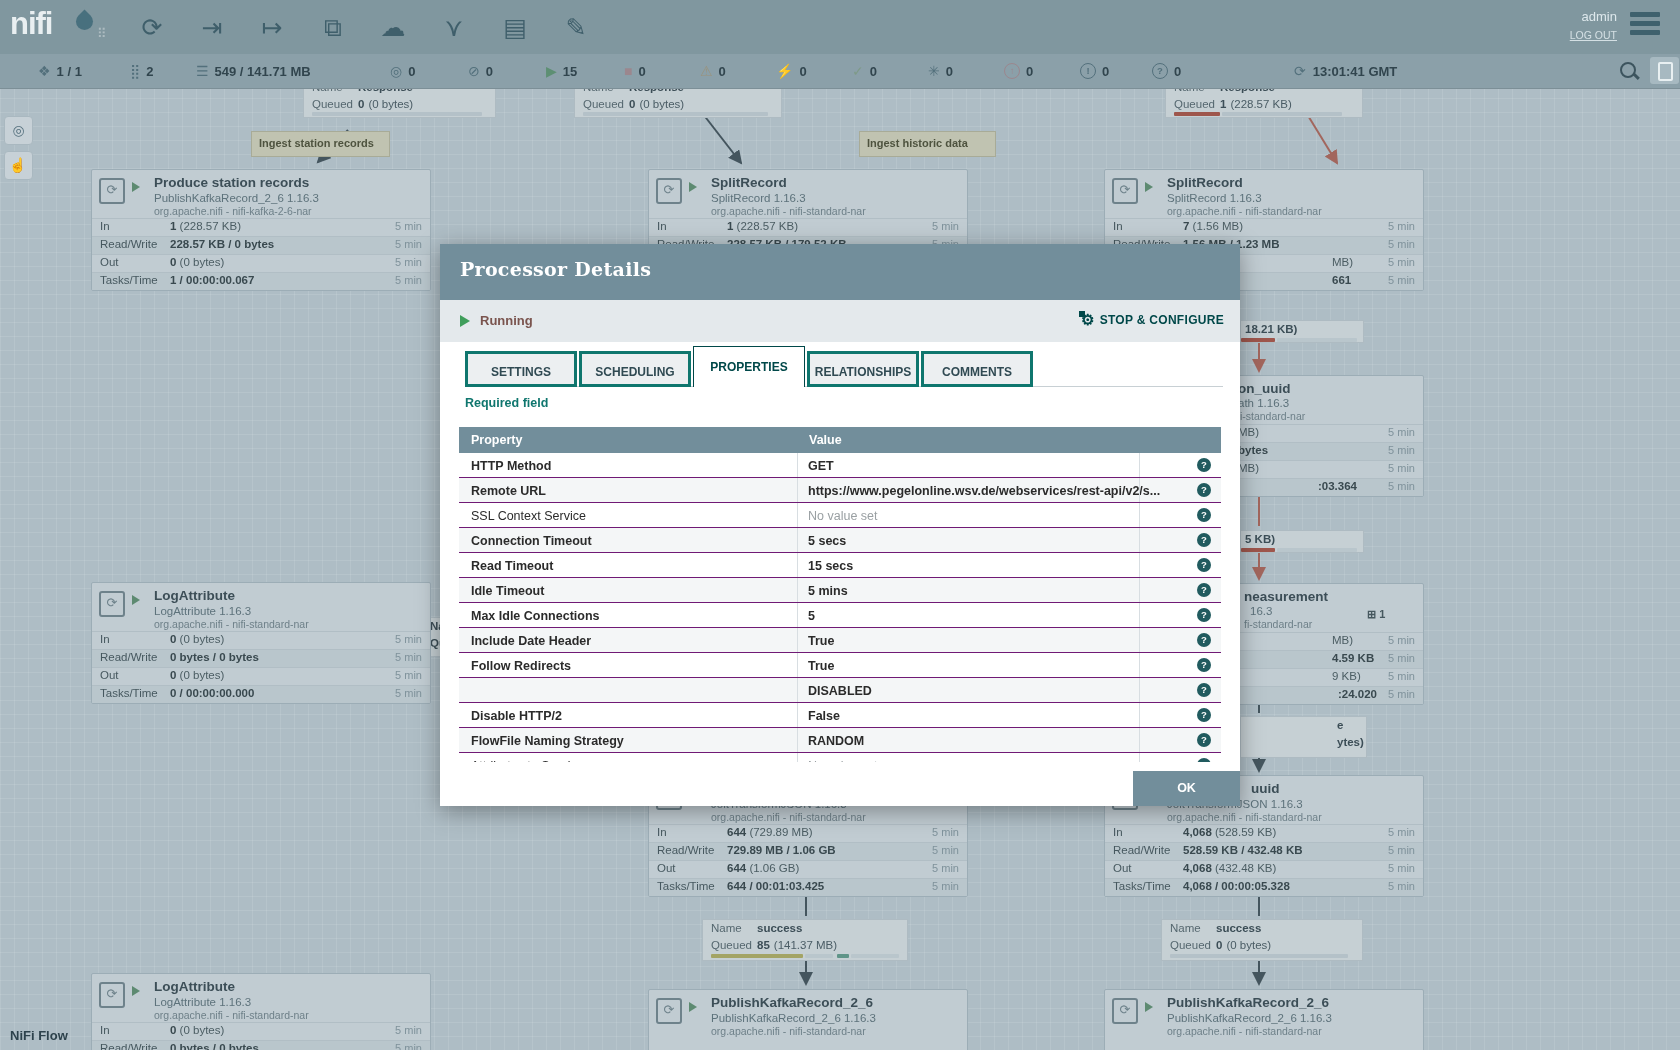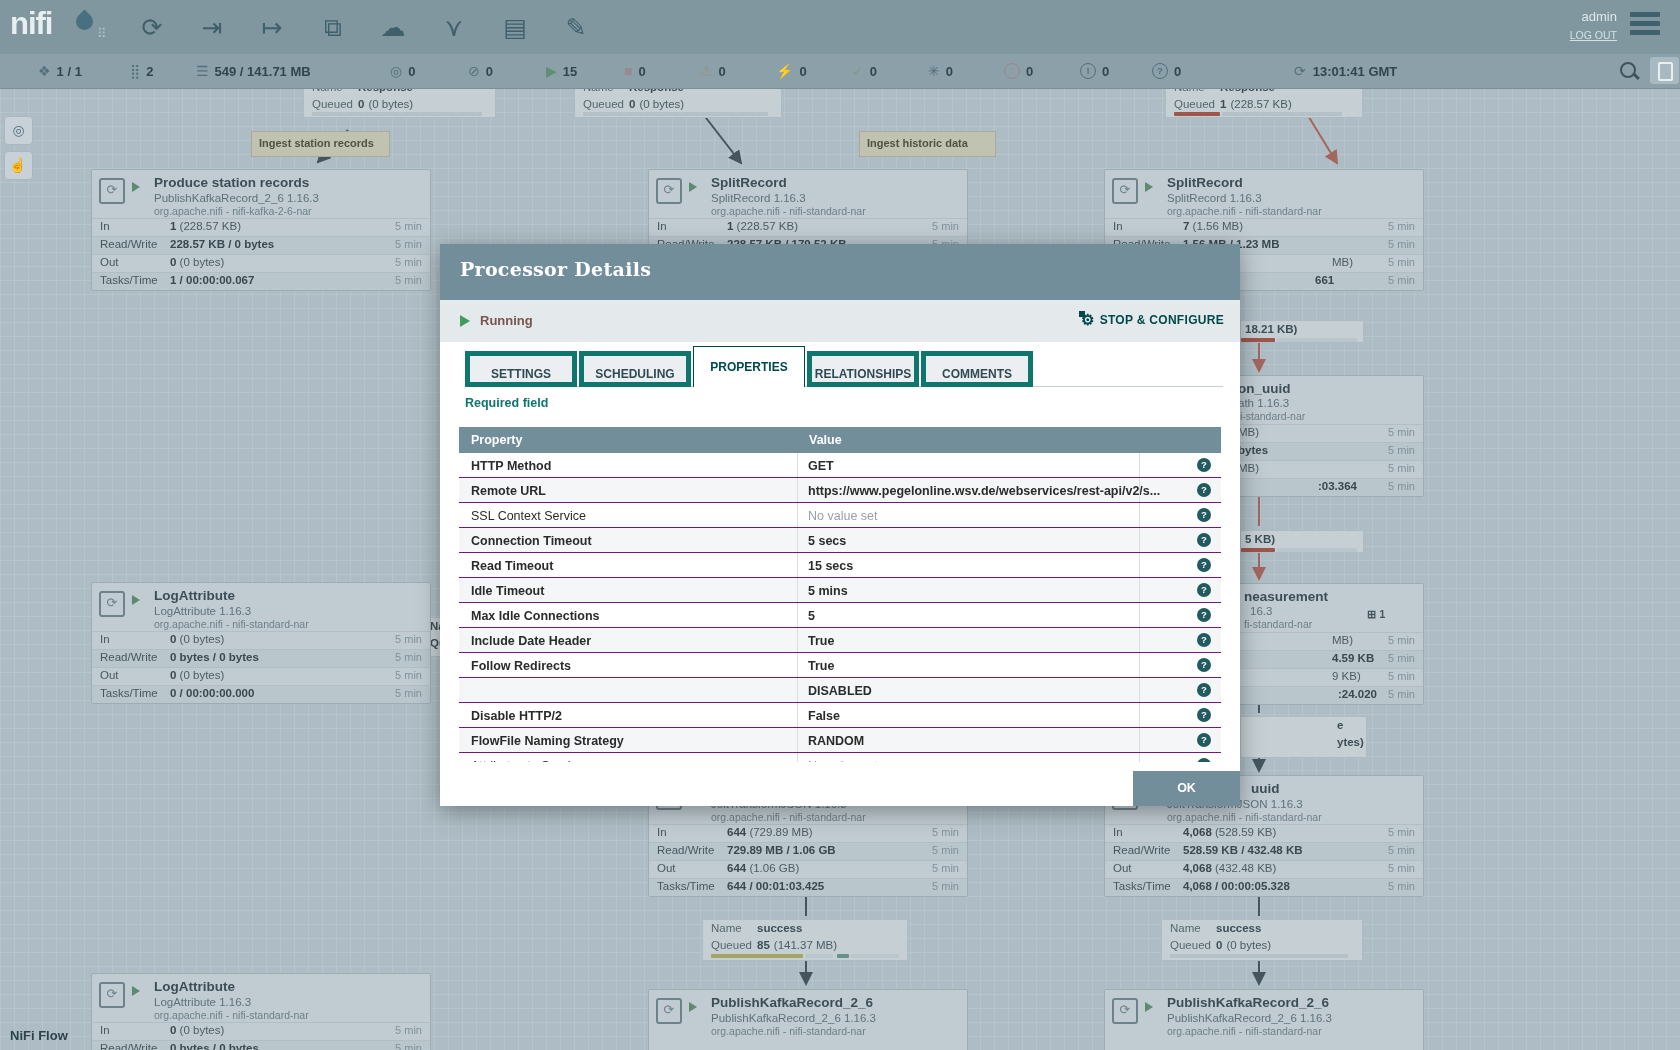--- a/index.html
+++ b/index.html
@@ -79,21 +79,21 @@
   #modal-header{position:absolute;left:0;top:0;right:0;height:56px;background:var(--hdr,#728E9B);}
   #modal-title{position:absolute;left:20px;top:14px;font-family:"DejaVu Serif",serif;font-size:19px;font-weight:bold;color:#fff;letter-spacing:.3px;}
   #modal-status{position:absolute;left:0;top:56px;right:0;height:42px;background:#E4E9EC;}
   .run-play{position:absolute;left:20px;top:15px;width:0;height:0;border-left:10px solid var(--green,#3f9e5b);border-top:6px solid transparent;border-bottom:6px solid transparent;}
   #run-text{position:absolute;left:40px;top:13px;font-size:13px;font-weight:bold;color:#7a544e;}
   #stopcfg{position:absolute;right:16px;top:12px;font-size:12px;font-weight:bold;color:var(--teal,#004849);cursor:pointer;letter-spacing:.3px;display:flex;align-items:center;gap:5px;}
   .stopcfg-ico{position:relative;font-size:15px;line-height:15px;}
   .stopcfg-ico i{position:absolute;left:-2px;top:-1px;width:6px;height:6px;background:var(--teal,#004849);}
   
   #tabstrip{position:absolute;left:25px;top:104px;width:758px;height:38px;border-bottom:1px solid #c8d0d4;}
-  .tab{position:absolute;bottom:-1px;width:112px;height:36px;line-height:36px;background:#eceff1;border:5px solid #0f766e;
+  .tab{position:absolute;bottom:-1px;width:112px;height:36px;line-height:36px;background:#eceff1;border:3px solid #0f766e;
     text-align:center;font-size:12px;font-weight:bold;color:#304a53;cursor:pointer;box-sizing:border-box;}
   .tab.active{height:41px;line-height:40px;background:#fff;border:1px solid var(--teal,#004849);border-bottom:none;color:var(--teal,#004849);}
   #required-label{position:absolute;left:25px;top:152px;font-size:12.5px;font-weight:bold;color:#0f766e;}
   
   #ptable{position:absolute;left:19px;top:183px;width:762px;}
   #ptable-head{position:relative;height:26px;background:var(--hdr,#728E9B);color:#fff;font-size:12.5px;font-weight:bold;line-height:26px;}
   #ptable-head .h1{position:absolute;left:12px;}
   #ptable-head .h2{position:absolute;left:350px;}
   .trow{position:relative;height:24px;border-bottom:1px solid #701a75;background:#fff;}
   .trow.alt{background:#f4f6f7;}
@@ -262,21 +262,21 @@
           <div class="prow alt" style="height: 17px;">
             <span class="plabel">Read/Write</span>
             <span class="pvalue"><b>1.56 MB / 1.23 MB</b></span>
             <span class="ptf">5 min</span>
           </div>
           <div class="prow" style="height: 17px;">
             <span class="pfrag" style="left: 227px;">MB)</span>
             <span class="ptf">5 min</span>
           </div>
           <div class="prow alt" style="height: 17px;">
-            <span class="pfrag b" style="left: 210px;">661</span>
+            <span class="pfrag b" style="left: 227px;">661</span>
             <span class="ptf">5 min</span>
           </div>
         </div>
       </div>
       <div class="proc" style="left: 91px; top: 582px; width: 338px; height: 120px;">
         <div class="phead">
           <span class="picon">⟳</span>
           <span class="pplay"></span>
           <div class="ptitle">LogAttribute</div>
           <div class="ptype">LogAttribute 1.16.3</div>

